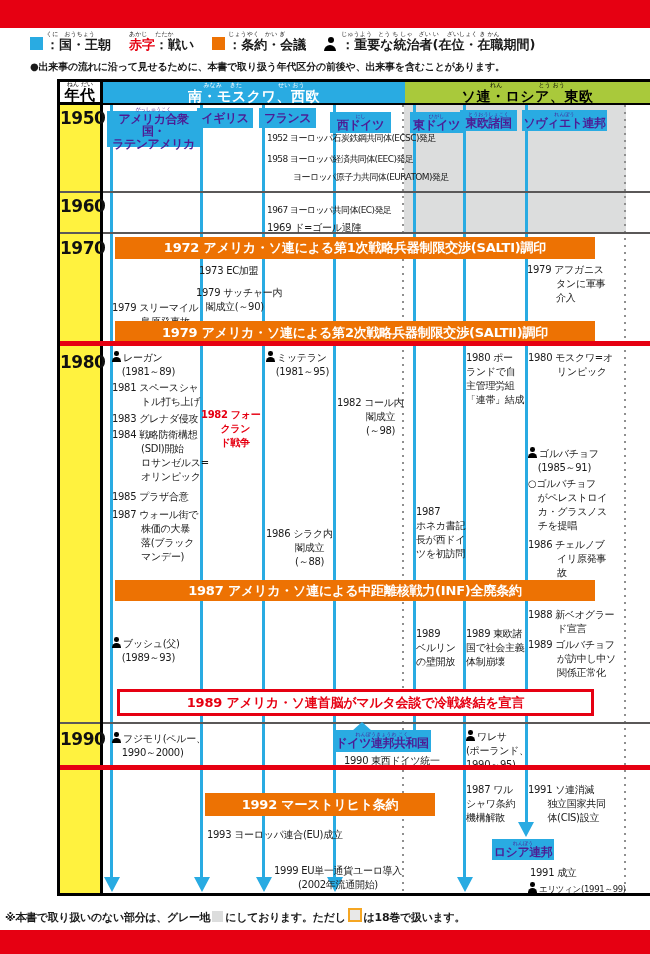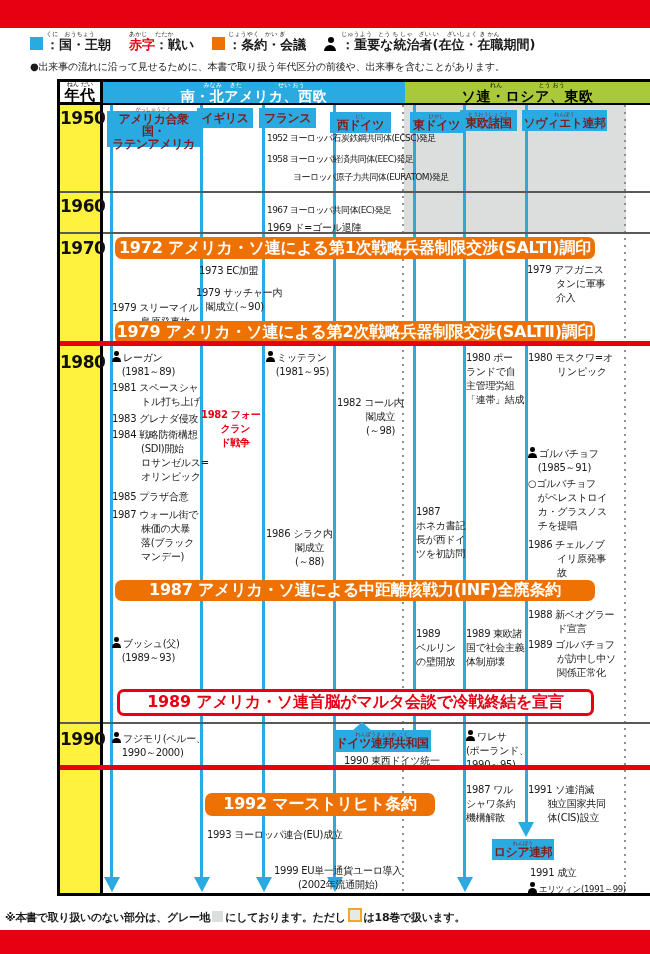--- a/index.html
+++ b/index.html
@@ -15,21 +15,21 @@
   .lg-label{font-size:13px;font-weight:bold;white-space:pre;}
   .sw{display:inline-block;width:13px;height:13px;margin-bottom:1px;}
   .sw.blue{background:#29ABE2;} .sw.orange{background:#ED7203;}
   .redtxt{color:#E60012;}
   .pic{display:inline-block;position:relative;width:9px;height:11px;margin-right:2px;vertical-align:-1px;}
   .pic::before{content:"";position:absolute;top:0;left:2.2px;width:4.6px;height:4.6px;border-radius:50%;background:#000;}
   .pic::after{content:"";position:absolute;bottom:0;left:0;width:9px;height:5px;border-radius:4.5px 4.5px 0 0;background:#000;}
   .lg-person{width:12px;height:14px;margin-bottom:0;}
   .lg-person::before{left:3.4px;width:6px;height:6px;}
   .lg-person::after{width:12px;height:6.5px;border-radius:6px 6px 0 0;}
-  .note{position:absolute;left:30px;top:60px;width:600px;font-size:10px;font-weight:normal;letter-spacing:-0.2px;}
+  .note{position:absolute;left:30px;top:60px;width:600px;font-size:10px;font-weight:bold;letter-spacing:-0.2px;}
   
   .hdr-band{position:absolute;left:57px;top:79px;width:593px;height:26px;box-sizing:border-box;
             border-top:3px solid #000;border-bottom:2px solid #000;display:flex;}
   .hdr-west{width:302px;background:#29ABE2;color:#fff;}
   .hdr-east{width:245px;background:#A9C93B;color:#000;flex:1;}
   .hdr-cell{display:flex;flex-direction:column;align-items:center;justify-content:center;line-height:1;}
   .hdr-furi{font-size:6px;margin-bottom:1px;white-space:pre;}
   .hdr-main{font-size:14px;font-weight:bold;letter-spacing:0.5px;white-space:pre;}
   .era-cell{position:absolute;left:57px;top:79px;width:46px;height:26px;box-sizing:border-box;background:#fff;
             border:3px solid #000;display:flex;flex-direction:column;align-items:center;justify-content:center;line-height:1;z-index:6;}
@@ -44,26 +44,26 @@
   .grayzone{position:absolute;left:404px;top:105px;width:222px;height:128px;background:#DCDDDD;z-index:0;}
   
   .vline{position:absolute;width:3px;background:#29ABE2;z-index:1;}
   .dotline{position:absolute;top:105px;width:2px;height:788px;z-index:1;
            background-image:repeating-linear-gradient(to bottom,#8f8f8f 0 2px,transparent 2px 7px);}
   .arrow-dn{position:absolute;width:0;height:0;border-left:8px solid transparent;border-right:8px solid transparent;
             border-top:15px solid #29ABE2;z-index:1;}
   .tri-up{position:absolute;width:0;height:0;border-left:10px solid transparent;border-right:10px solid transparent;
           border-bottom:9px solid #29ABE2;z-index:3;}
   
-  .clabel{position:absolute;background:#29ABE2;color:#7f1d1d;z-index:4;display:flex;flex-direction:column;
+  .clabel{position:absolute;background:#29ABE2;color:#4c1d95;z-index:4;display:flex;flex-direction:column;
           align-items:center;justify-content:center;line-height:1.05;box-sizing:border-box;}
   .clabel .furi{font-size:5px;white-space:pre;}
   .clabel .main{font-size:12px;font-weight:bold;white-space:pre-line;text-align:center;letter-spacing:-0.5px;}
-  .banner{position:absolute;background:#ED7203;color:#fff;font-weight:bold;font-size:16px;z-index:5;
-          display:flex;align-items:center;justify-content:center;letter-spacing:-0.2px;box-sizing:border-box;white-space:pre;border-radius:7px;}
+  .banner{position:absolute;background:#ED7203;color:#fff;font-weight:bold;font-size:13px;z-index:5;
+          display:flex;align-items:center;justify-content:center;letter-spacing:-0.2px;box-sizing:border-box;white-space:pre;}
   .banner.malta{background:#fff;border:3px solid #E60012;color:#E60012;}
   .event{position:absolute;font-size:10px;line-height:14px;white-space:pre-line;z-index:3;color:#1a1a1a;
          font-weight:500;letter-spacing:-0.3px;}
   .event.red{color:#E60012;font-weight:bold;}
   .event.small{font-size:8.5px;}
   .event.cond{font-size:9px;letter-spacing:-0.6px;}
   .event.center{text-align:center;}
   
   .footnote{position:absolute;left:5px;top:908px;width:640px;font-size:11px;font-weight:bold;letter-spacing:-0.3px;}
   .gbox{display:inline-block;width:11px;height:11px;background:#DCDDDD;vertical-align:-1px;margin:0 2px;}
@@ -103,21 +103,21 @@
         <span class="lg-furi">じゅうよう　とう ち しゃ　ざい い　 ざいしょく き かん</span>
         <span class="lg-label">：重要な統治者(在位・在職期間)</span>
       </span>
     </div>
   </div>
   <div class="note">●出来事の流れに沿って見せるために、本書で取り扱う年代区分の前後や、出来事を含むことがあります。</div>
 
   <div class="hdr-band">
     <div class="hdr-cell hdr-west" style="margin-left:46px">
       <span class="hdr-furi">みなみ　 きた　　　　　　せい おう</span>
-      <span class="hdr-main">南・北アメリカ、西欧</span>
+      <span class="hdr-main">南・モスクワ、西欧</span>
     </div>
     <div class="hdr-cell hdr-east">
       <span class="hdr-furi">れん　　　　　　とう おう</span>
       <span class="hdr-main">ソ連・ロシア、東欧</span>
     </div>
   </div>
   <div class="era-cell">
     <span class="hdr-furi">ねん だい</span>
     <span class="hdr-main">年代</span>
   </div>

